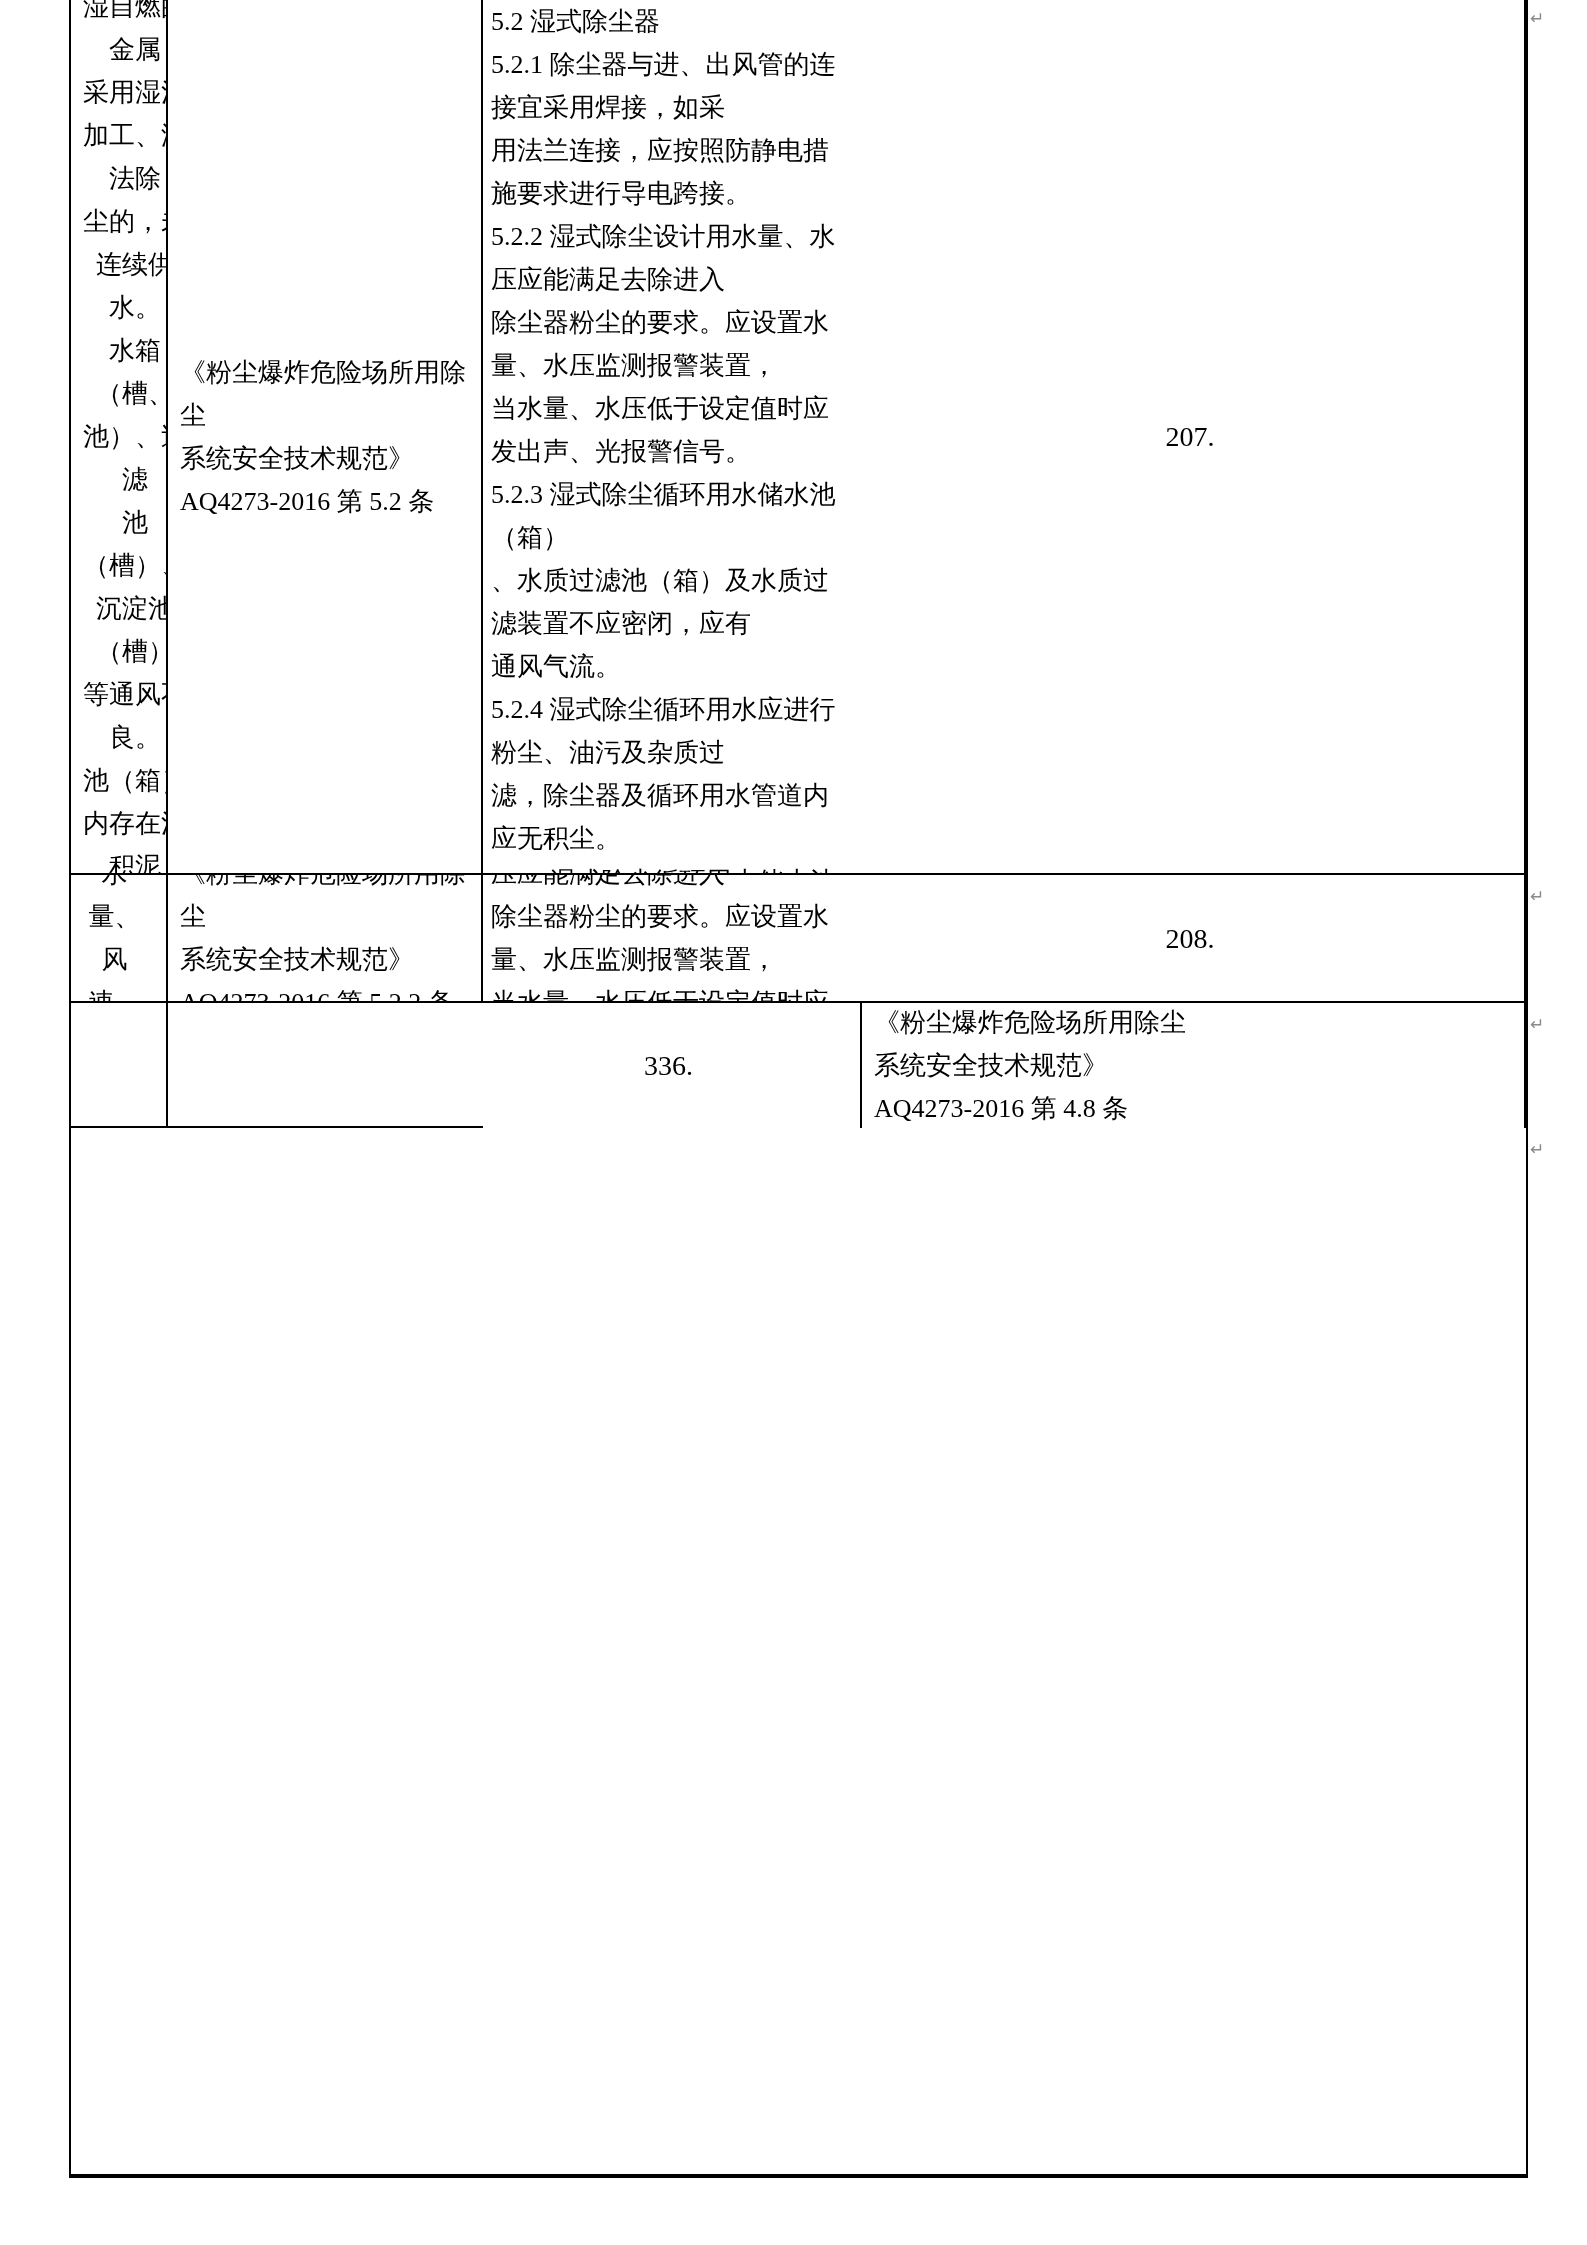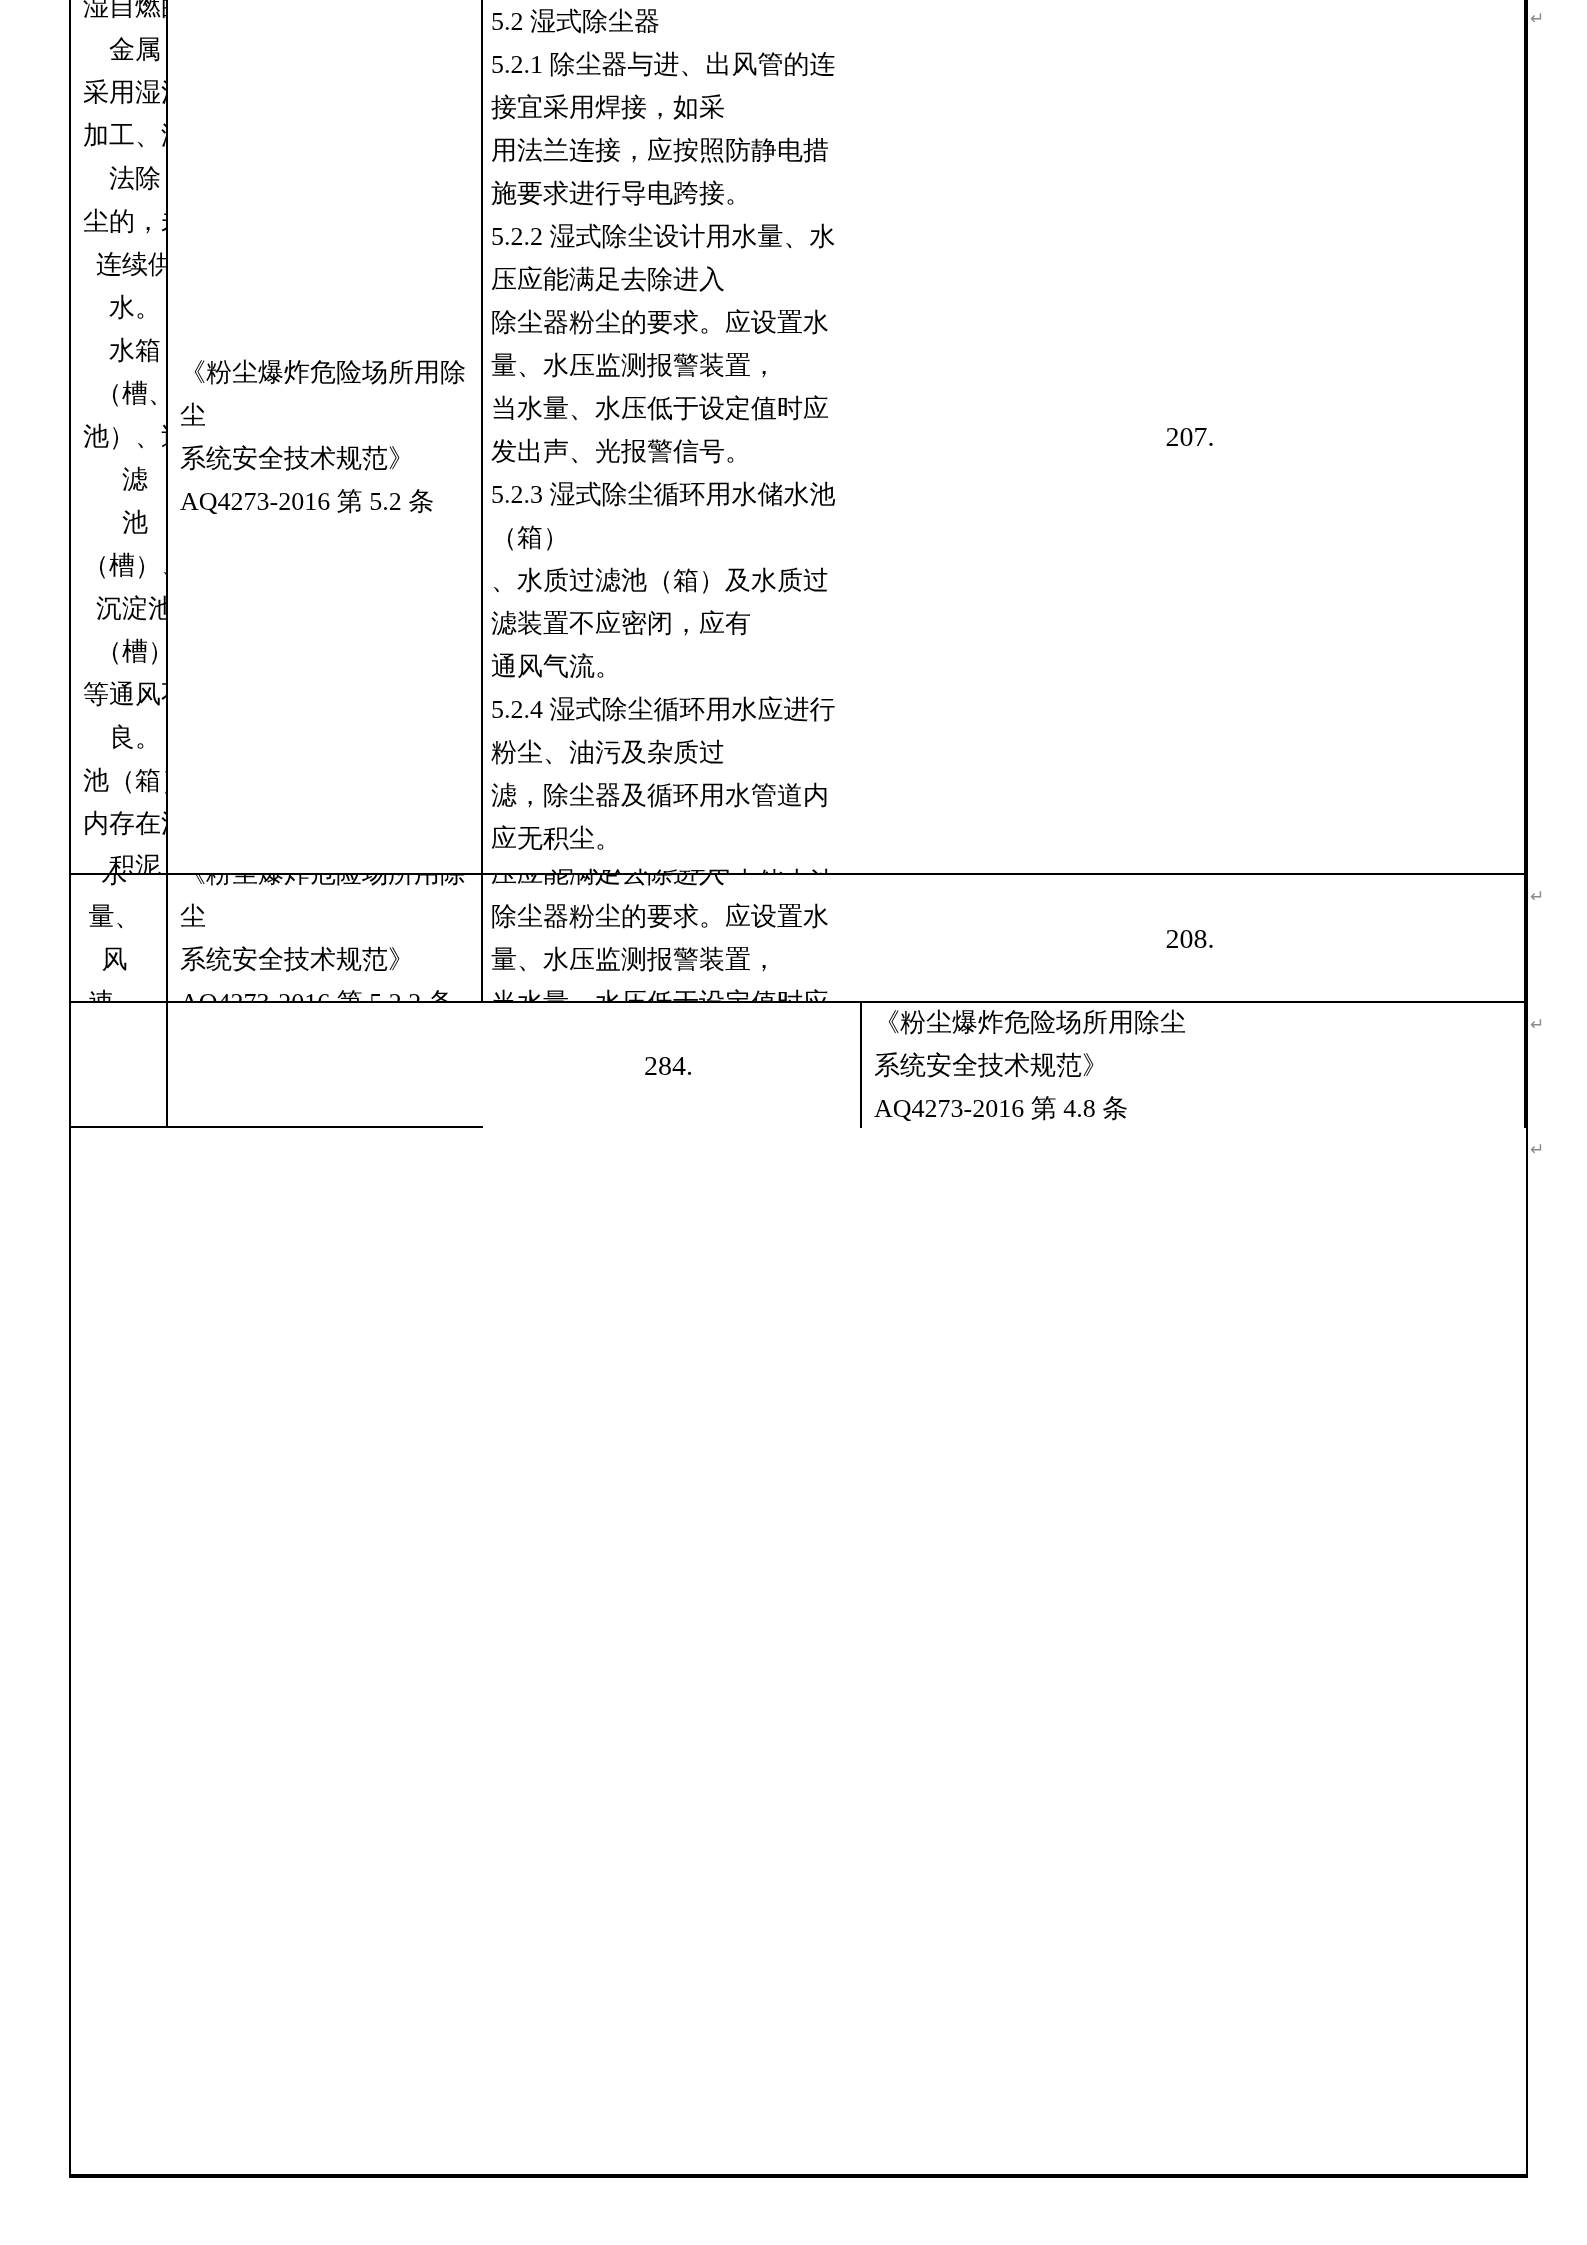--- a/index.html
+++ b/index.html
@@ -109,21 +109,21 @@
 系统安全技术规范》
 AQ4273-2016 第 5.2.2 条</div>
     <div class="cell c-reg last-col">5.2.2 湿式除尘设计用水量、水压应能满足去除进入
 除尘器粉尘的要求。应设置水量、水压监测报警装置，
 当水量、水压低于设定值时应发出声、光报警信号。</div>
 
     <div class="cell c-num">208.</div>
     <div class="cell c-ref"></div>
     <div class="cell c-reg last-col"></div>
 
-    <div class="cell c-num last-row">284.</div>
+    <div class="cell c-num last-row">336.</div>
     <div class="cell c-ref last-row">《粉尘爆炸危险场所用除尘
 系统安全技术规范》
 AQ4273-2016 第 4.8 条</div>
 
   </div>
 
   <span class="break-mark bm-0">↵</span>
   <span class="break-mark bm-1">↵</span>
   <span class="break-mark bm-2">↵</span>
   <span class="break-mark bm-3">↵</span>

